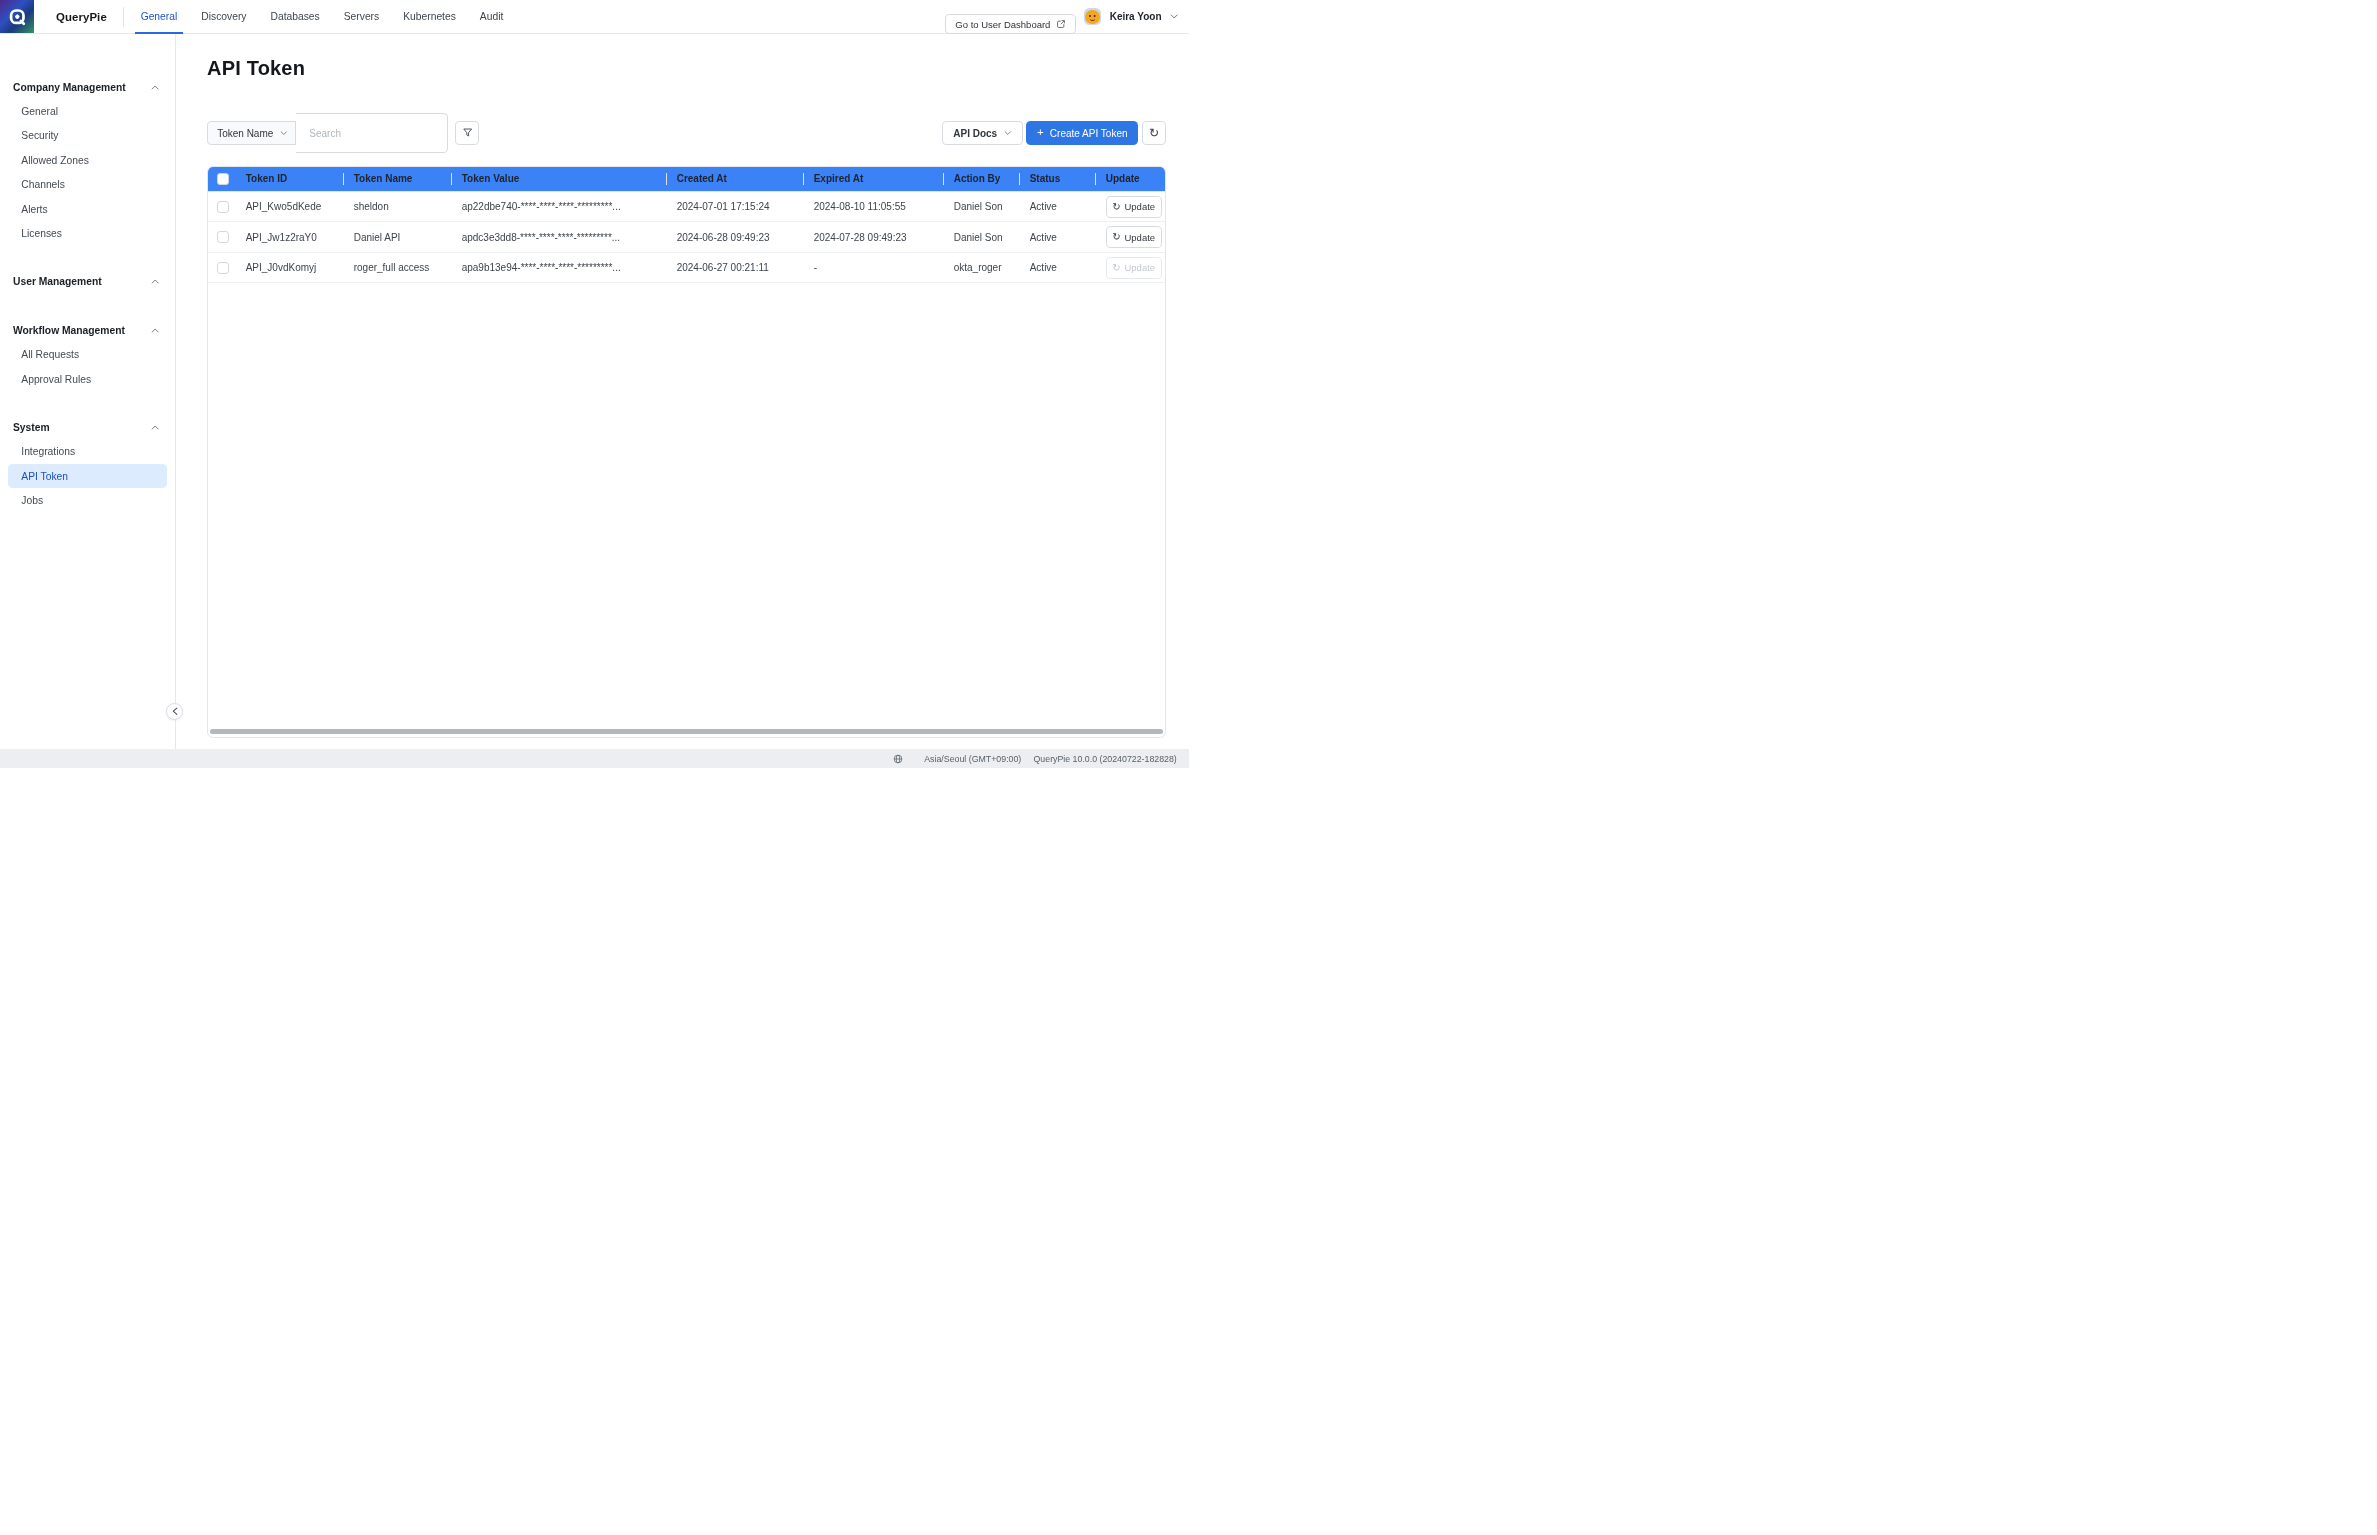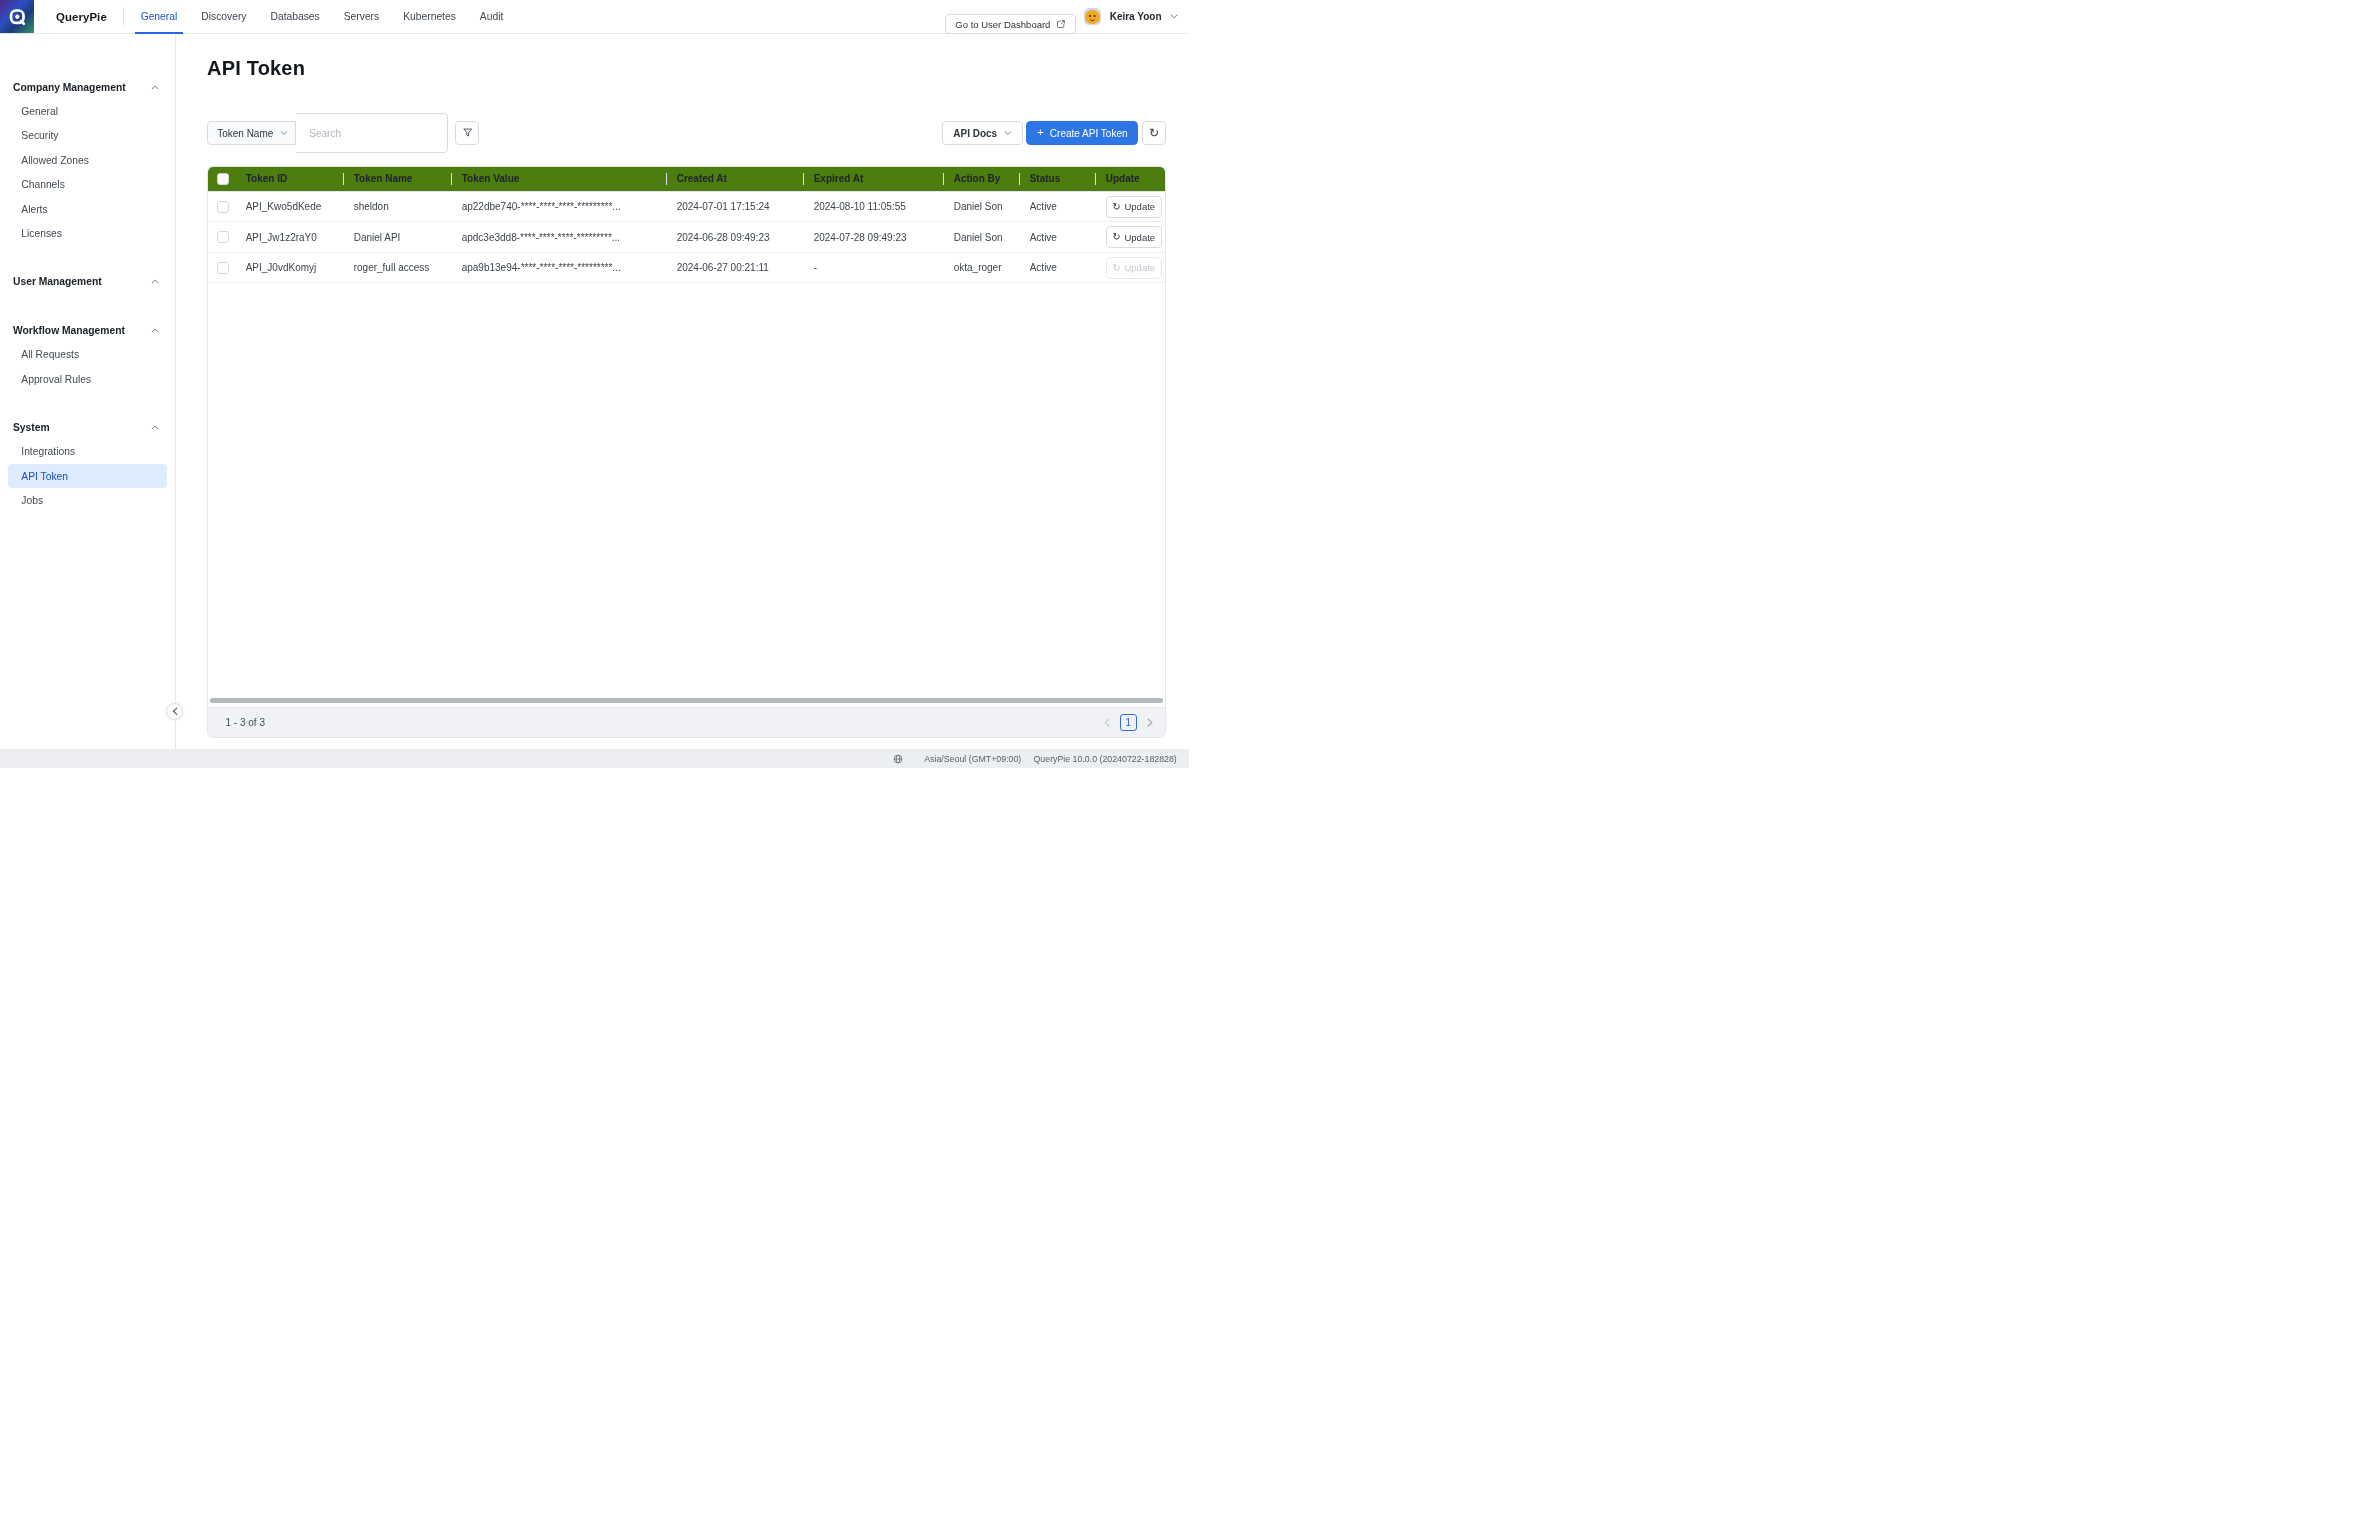--- a/index.html
+++ b/index.html
@@ -70,21 +70,21 @@
                  background:#fff; border:0.8px solid #d7dade; border-radius:4.6px;
                  font-size:10px; font-weight:600; color:#30363d; cursor:pointer; }
   .btn-create { height:24px; display:flex; align-items:center; gap:6.1px; padding:0 10.7px;
                 background:#2f76e5; border:none; border-radius:4.6px; color:#fff; font-size:10px;
                 font-family:"Liberation Sans",sans-serif; cursor:pointer; }
   .btn-create .plus { font-size:11.4px; line-height:1; font-weight:400; }
   
   .table-card { margin-top:13px; height:572px; border:0.8px solid #e4e7ea; border-radius:6.1px;
                 display:flex; flex-direction:column; overflow:hidden; background:#fff; }
   table { width:100%; border-collapse:collapse; table-layout:fixed; }
-  th { background:#4d7c0f; height:24.4px; text-align:left; font-size:10px; font-weight:700;
+  th { background:#3b82f6; height:24.4px; text-align:left; font-size:10px; font-weight:700;
        color:#1f242b; padding:0 0 0 10.7px; position:relative; border-bottom:0.8px solid #e2e5e9; }
   th.cb-cell, td.cb-cell { padding-left:9.2px; }
   th.sep::before { content:""; position:absolute; left:0; top:6.1px; width:0.8px; height:12.2px; background:#dcdfe4; }
   td { height:30.5px; vertical-align:middle; font-size:10px; color:#3d444d; padding:0 0 0 10.7px;
        border-bottom:0.8px solid #edeff2; white-space:nowrap; overflow:hidden; }
   .cb { width:12.2px; height:12.2px; border:1.1px solid #d3d7dc; border-radius:3.1px; background:#fff; cursor:pointer; }
   .update-btn { width:56px; height:22px; display:inline-flex; align-items:center; justify-content:center;
                 gap:3.8px; background:#fff; border:0.8px solid #d7dade; border-radius:4.6px;
                 font-size:9.5px; color:#333a42; font-family:"Liberation Sans",sans-serif; cursor:pointer; }
   .update-btn .u-ico { font-size:10px; line-height:1; }
@@ -386,36 +386,20 @@
                   <span>Update</span>
                 </button>
               </td>
             </tr>
           </tbody>
       </table>
 
       <div class="card-spacer"></div>
       <div class="hscroll"></div>
 
-      <div class="pagination">
-        <span class="range-text">1 - 3 of 3</span>
-        <div class="pager">
-          <span class="page-chevron">
-            <svg width="6.1" height="9.2" viewBox="0 0 8 12">
-              <polyline points="6.5,1.5 1.5,6 6.5,10.5" fill="none" stroke="#c3c8ce" stroke-width="1.5" stroke-linecap="round" stroke-linejoin="round"></polyline>
-            </svg>
-          </span>
-          <span class="page-box">1</span>
-          <span class="page-chevron">
-            <svg width="6.1" height="9.2" viewBox="0 0 8 12">
-              <polyline points="1.5,1.5 6.5,6 1.5,10.5" fill="none" stroke="#9aa1a9" stroke-width="1.5" stroke-linecap="round" stroke-linejoin="round"></polyline>
-            </svg>
-          </span>
-        </div>
-      </div>
     </section>
   </main>
 </div>
 
 <footer class="statusbar">
   <span class="tz">
     <svg width="10" height="10" viewBox="0 0 16 16">
       <circle cx="8" cy="8" r="6.2" fill="none" stroke="#565f69" stroke-width="1.2"></circle>
       <ellipse cx="8" cy="8" rx="2.8" ry="6.2" fill="none" stroke="#565f69" stroke-width="1.2"></ellipse>
       <line x1="1.8" y1="8" x2="14.2" y2="8" stroke="#565f69" stroke-width="1.2"></line>

